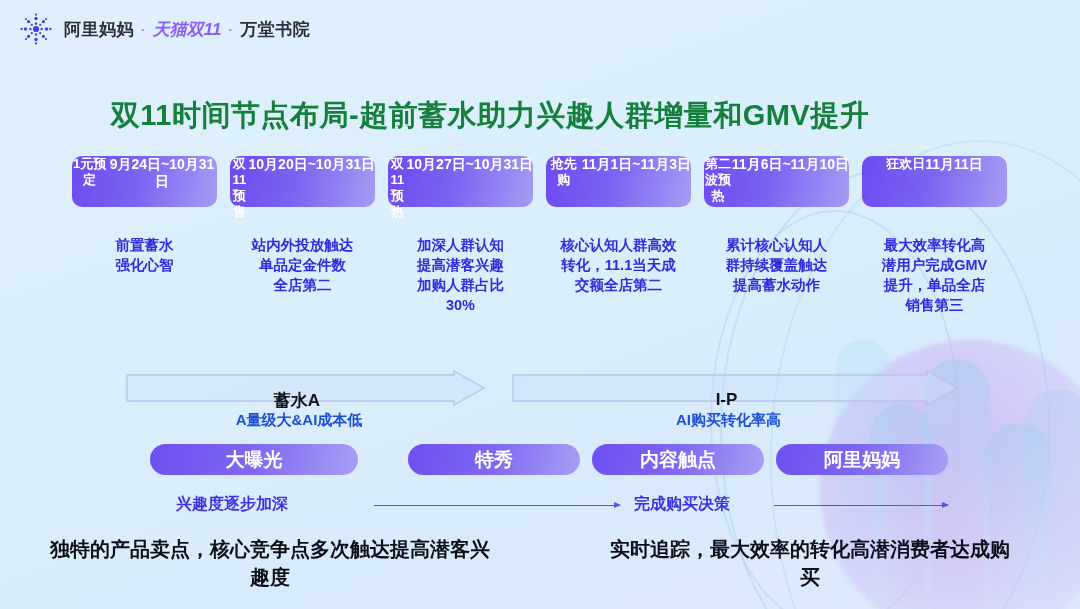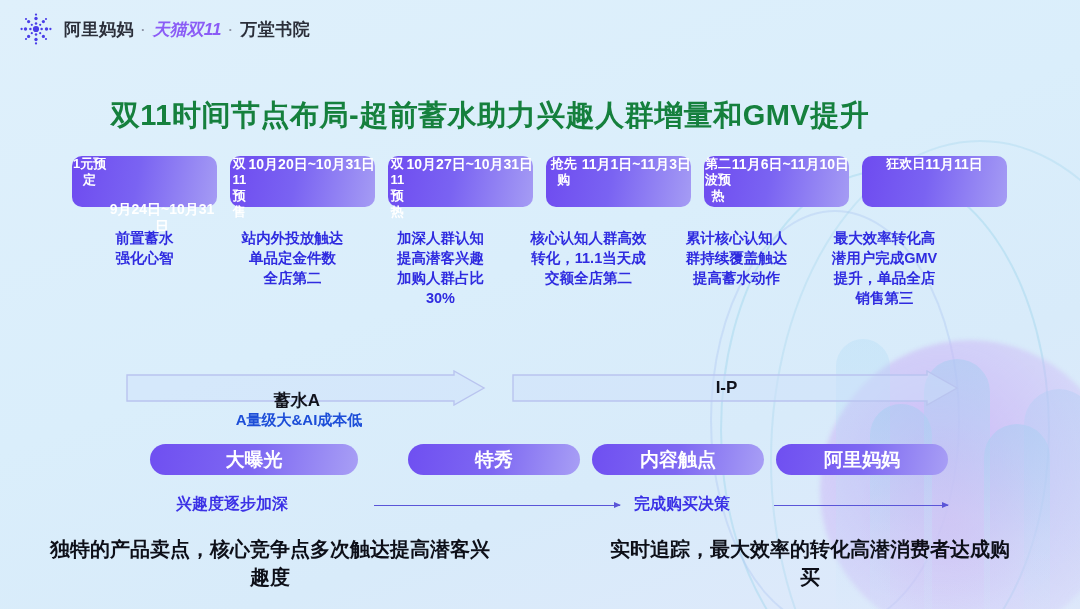--- a/index.html
+++ b/index.html
@@ -66,24 +66,24 @@
   .cards { position: absolute; left: 72px; top: 156px; width: 940px; display: flex; gap: 13px; }
   .card {
     width: 145px; height: 51px; border-radius: 10px;
     background: linear-gradient(100deg, #6e4bf0 0%, #7a63f2 45%, #a59cf4 100%);
     color: #fff; text-align: center;
     display: flex; flex-direction: row; justify-content: center;
     font-weight: 700; line-height: 1.22; position: relative;
   }
   .card .c-name { font-size: 13px; }
   .card .c-date { font-size: 14px; white-space: nowrap; }
-  .card.overflow .c-date { white-space: normal; width: 145px; margin-top: 45px; }
-
-  
-  .descs { position: absolute; left: 72px; top: 228px; width: 940px; display: flex; gap: 3px; }
+  .card.overflow .c-date { white-space: normal; width: 145px; }
+
+  
+  .descs { position: absolute; left: 72px; top: 235px; width: 940px; display: flex; gap: 13px; }
   .desc {
     width: 145px; text-align: center; color: #2f2be0;
     font-size: 14.5px; font-weight: 800; line-height: 1.38;
   }
 
   
   .arrows { position: absolute; left: 0; top: 370px; width: 1080px; height: 62px; }
   .arrow-wrap { position: absolute; }
   .arrow-wrap.left  { left: 126px; width: 360px; }
   .arrow-wrap.right { left: 512px; width: 447px; }
@@ -240,20 +240,21 @@
     <div class="arrow-label">蓄水A</div>
     <div class="arrow-cap">A量级大&amp;AI成本低</div>
   </div>
   <div class="arrow-wrap right">
     <div class="arrow-shape">
       <svg viewBox="0 0 447 36" preserveAspectRatio="none" aria-hidden="true">
         <polygon points="1,5 415,5 415,1 445,18 415,35 415,31 1,31" fill="rgba(206,224,250,.45)" stroke="#b9c4ef" stroke-width="1.4"></polygon>
       </svg>
     </div>
     <div class="arrow-label">I-P</div>
+    <div class="arrow-cap">AI购买转化率高</div>
   </div>
 </div>
 
 <div class="pills">
   <div class="pill p-1">大曝光</div>
   <div class="pill p-2">特秀</div>
   <div class="pill p-3">内容触点</div>
   <div class="pill p-4">阿里妈妈</div>
 </div>
 

